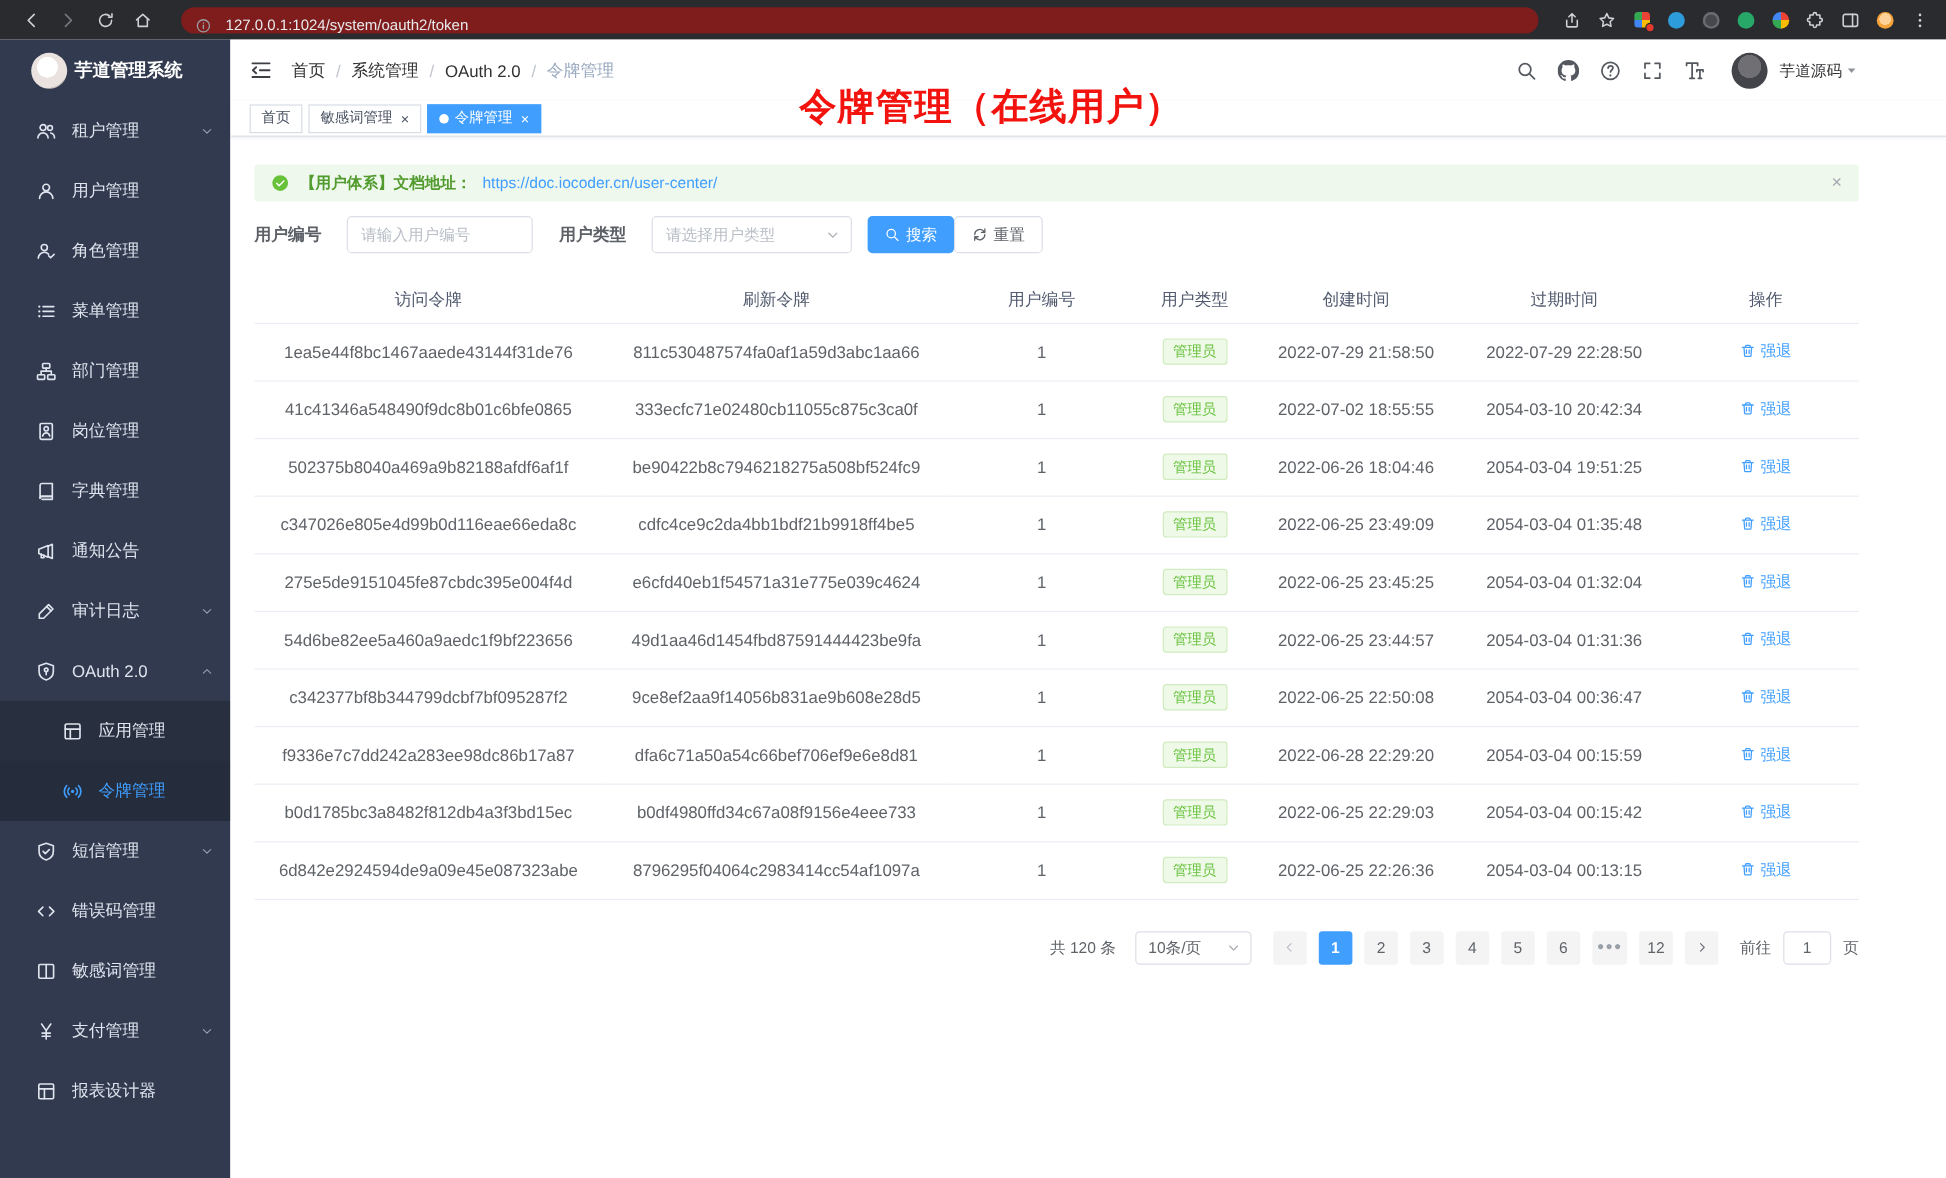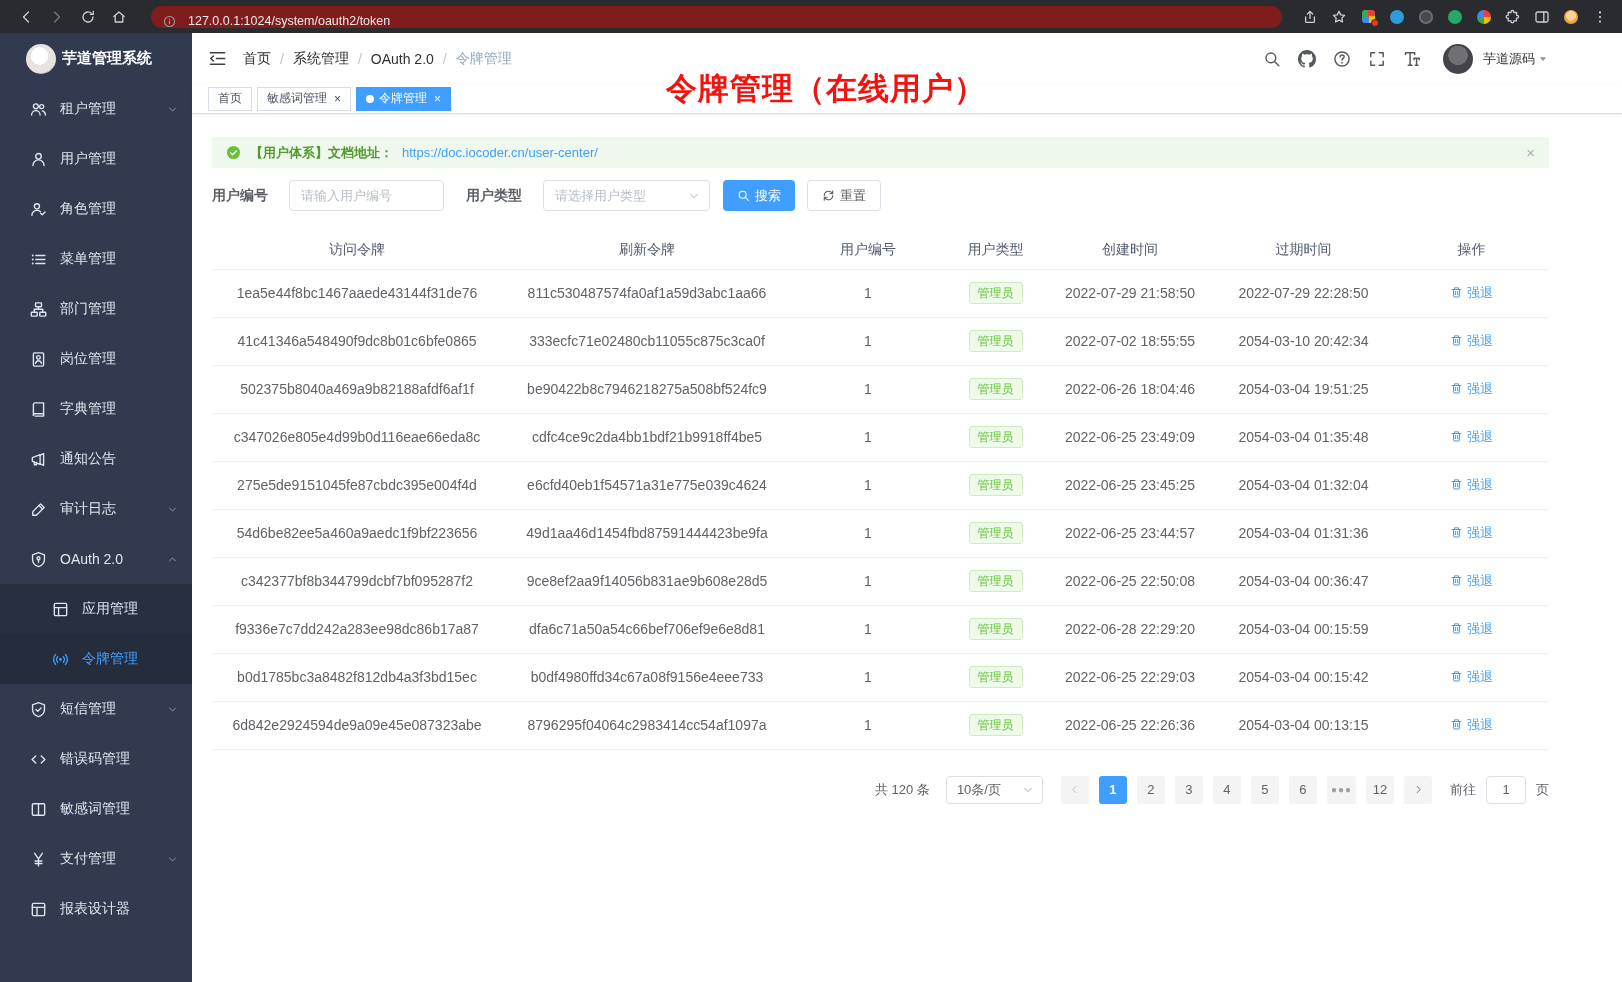--- a/index.html
+++ b/index.html
@@ -62,21 +62,21 @@
 .filters{display:flex;align-items:center;margin-bottom:21px}
 .f-label{font-size:14px;font-weight:700;color:#5c6066;margin-right:21px;white-space:nowrap}
 .f-label.l2{margin-left:22px}
 .f-input{width:155px;height:31px;border:1px solid #dcdfe6;border-radius:4px;padding:0 11px;font-size:13px;color:#606266;outline:none;font-family:inherit}
 .f-input::placeholder{color:#b8bdc6}
 .f-select{width:167px;height:31px;border:1px solid #dcdfe6;border-radius:4px;display:flex;align-items:center;justify-content:space-between;padding:0 9px 0 11px;cursor:pointer;background:#fff}
 .f-ph{font-size:13px;color:#b8bdc6;white-space:nowrap}
 .sel-caret{width:12px;height:12px;color:#a8abb2;flex:none}
 .btn{height:31px;display:inline-flex;align-items:center;gap:5px;border-radius:4px;padding:0 14px;font-size:13px;cursor:pointer;border:none;font-family:inherit;white-space:nowrap}
 .btn.primary{background:#409eff;color:#fff;margin-left:13px}
-.btn.plain{background:#fff;color:#5c6066;border:1px solid #dcdfe6;margin-left:12px}
+.btn.plain{background:#fff;color:#5c6066;border:1px solid #dcdfe6;}
 .btn-ic{width:13px;height:13px;flex:none}
 
 .tk-table{width:100%;border-collapse:collapse;table-layout:fixed}
 .tk-table th{height:37px;font-size:14px;font-weight:400;color:#515a6e;border-bottom:1px solid #ebeef5;text-align:center;padding:0 4px;white-space:nowrap}
 .tk-table td{height:48px;font-size:14px;color:#5f6368;border-bottom:1px solid #ebeef5;text-align:center;padding:0 4px;white-space:nowrap;overflow:hidden}
 .tag{display:inline-block;background:#eef9e8;border:1px solid #d0ecbe;color:#67c23a;font-size:12px;line-height:20px;padding:0 8px;border-radius:3px}
 .action{display:inline-flex;align-items:center;gap:4px;color:#409eff;font-size:13px;cursor:pointer}
 .act-ic{width:13px;height:13px;flex:none}
 
 .pager{display:flex;align-items:center;justify-content:flex-end;gap:10px;margin-top:26px;font-size:13px;color:#5f6368;padding-bottom:24px}

